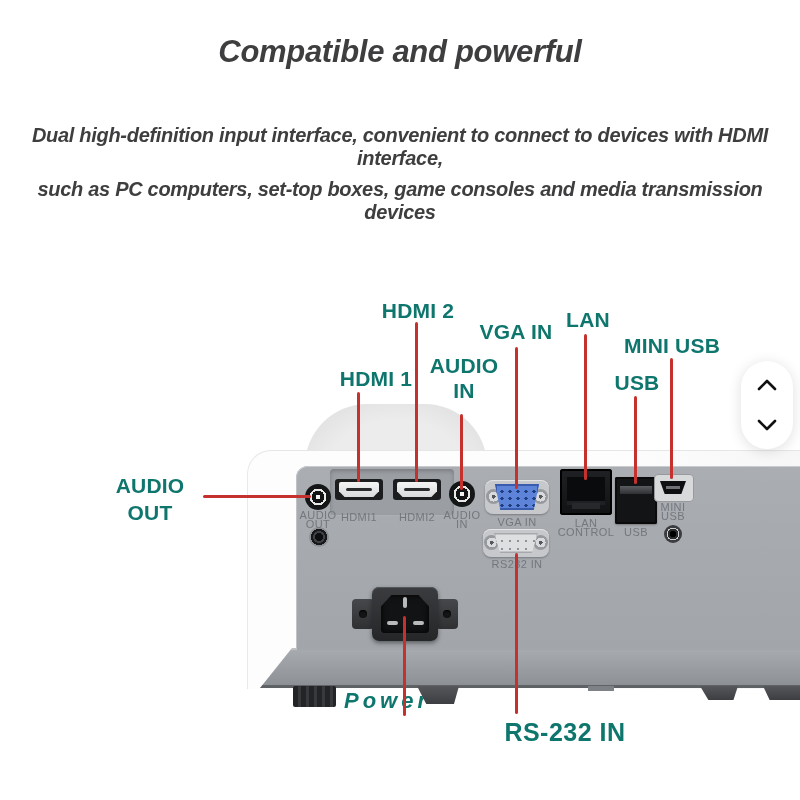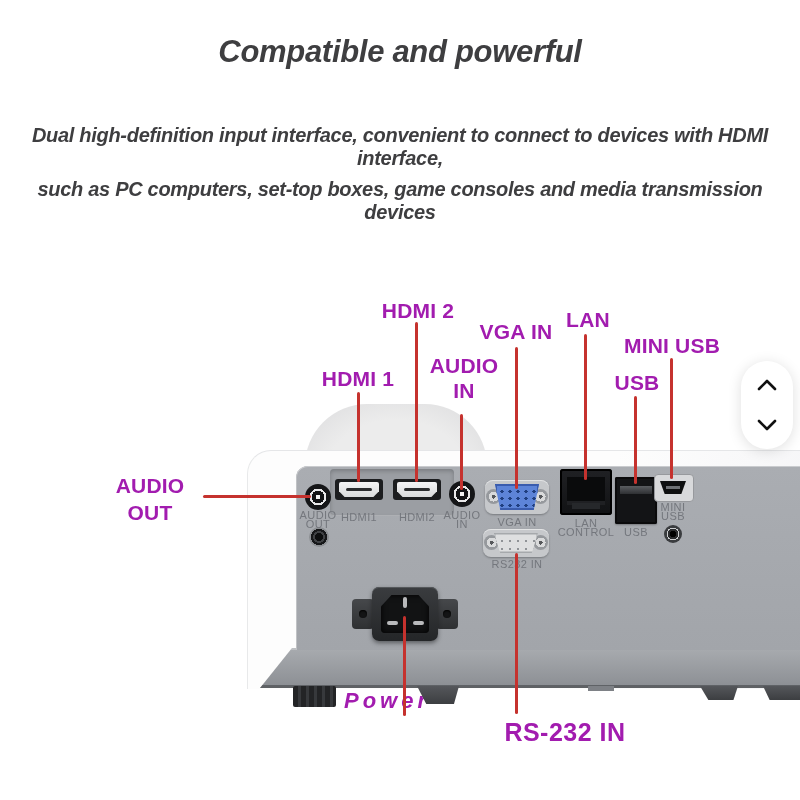--- a/index.html
+++ b/index.html
@@ -4,21 +4,21 @@
 <style>
   html,body{margin:0;padding:0;background:#ffffff;}
   .stage{position:relative;width:800px;height:800px;background:#ffffff;overflow:hidden;
          font-family:"Liberation Sans", sans-serif;}
   
   .hline{position:absolute;left:0;width:800px;text-align:center;color:#3e3e40;
          font-weight:bold;font-style:italic;letter-spacing:-0.3px;}
   .title{font-size:31px;}
   .desc{font-size:20px;}
   
-  .callout{position:absolute;transform:translateX(-50%);color:#a21caf;font-weight:700;
+  .callout{position:absolute;transform:translateX(-50%);color:#0f766e;font-weight:700;
            font-size:21px;letter-spacing:0.2px;text-align:center;white-space:nowrap;line-height:25px;}
   .power-label{font-style:italic;letter-spacing:4px;font-size:22px;}
   .rs232-label{font-size:25px;font-weight:600;letter-spacing:0.5px;}
   
   .rline-v{position:absolute;width:3px;background:#c5322e;border-radius:1.5px;z-index:6;}
   .rline-h{position:absolute;height:3px;background:#c5322e;border-radius:1.5px;z-index:6;}
   
   .dome{position:absolute;left:305px;top:404px;width:182px;height:62px;z-index:1;
         border-radius:91px 91px 0 0;
         background:radial-gradient(ellipse at 50% 115%, #ececec 55%, #e2e2e3 80%, #d9d9db 100%);}
@@ -179,21 +179,21 @@
   <div class="rline-v" style="left:634px;top:396px;height:88px"></div>
   <div class="rline-v" style="left:670px;top:358px;height:121px"></div>
   <div class="rline-h" style="left:203px;top:495px;width:108px"></div>
   <div class="rline-v" style="left:403px;top:616px;height:100px"></div>
   <div class="rline-v" style="left:515px;top:553px;height:161px"></div>
 
   <div class="callout" style="left:418px;top:298px">HDMI 2</div>
   <div class="callout" style="left:516px;top:319px">VGA IN</div>
   <div class="callout" style="left:588px;top:307px">LAN</div>
   <div class="callout" style="left:672px;top:333px">MINI USB</div>
-  <div class="callout" style="left:358px;top:366px">HDMI 1</div>
+  <div class="callout" style="left:376px;top:366px">HDMI 1</div>
   <div class="callout" style="left:464px;top:353px">
     <div>AUDIO</div>
       <div>IN</div>
   </div>
   <div class="callout" style="left:637px;top:370px">USB</div>
   <div class="callout" style="left:150px;top:472px;line-height:27px">
     <div>AUDIO</div>
       <div>OUT</div>
   </div>
   <div class="callout power-label" style="left:387px;top:688px">Power</div>

